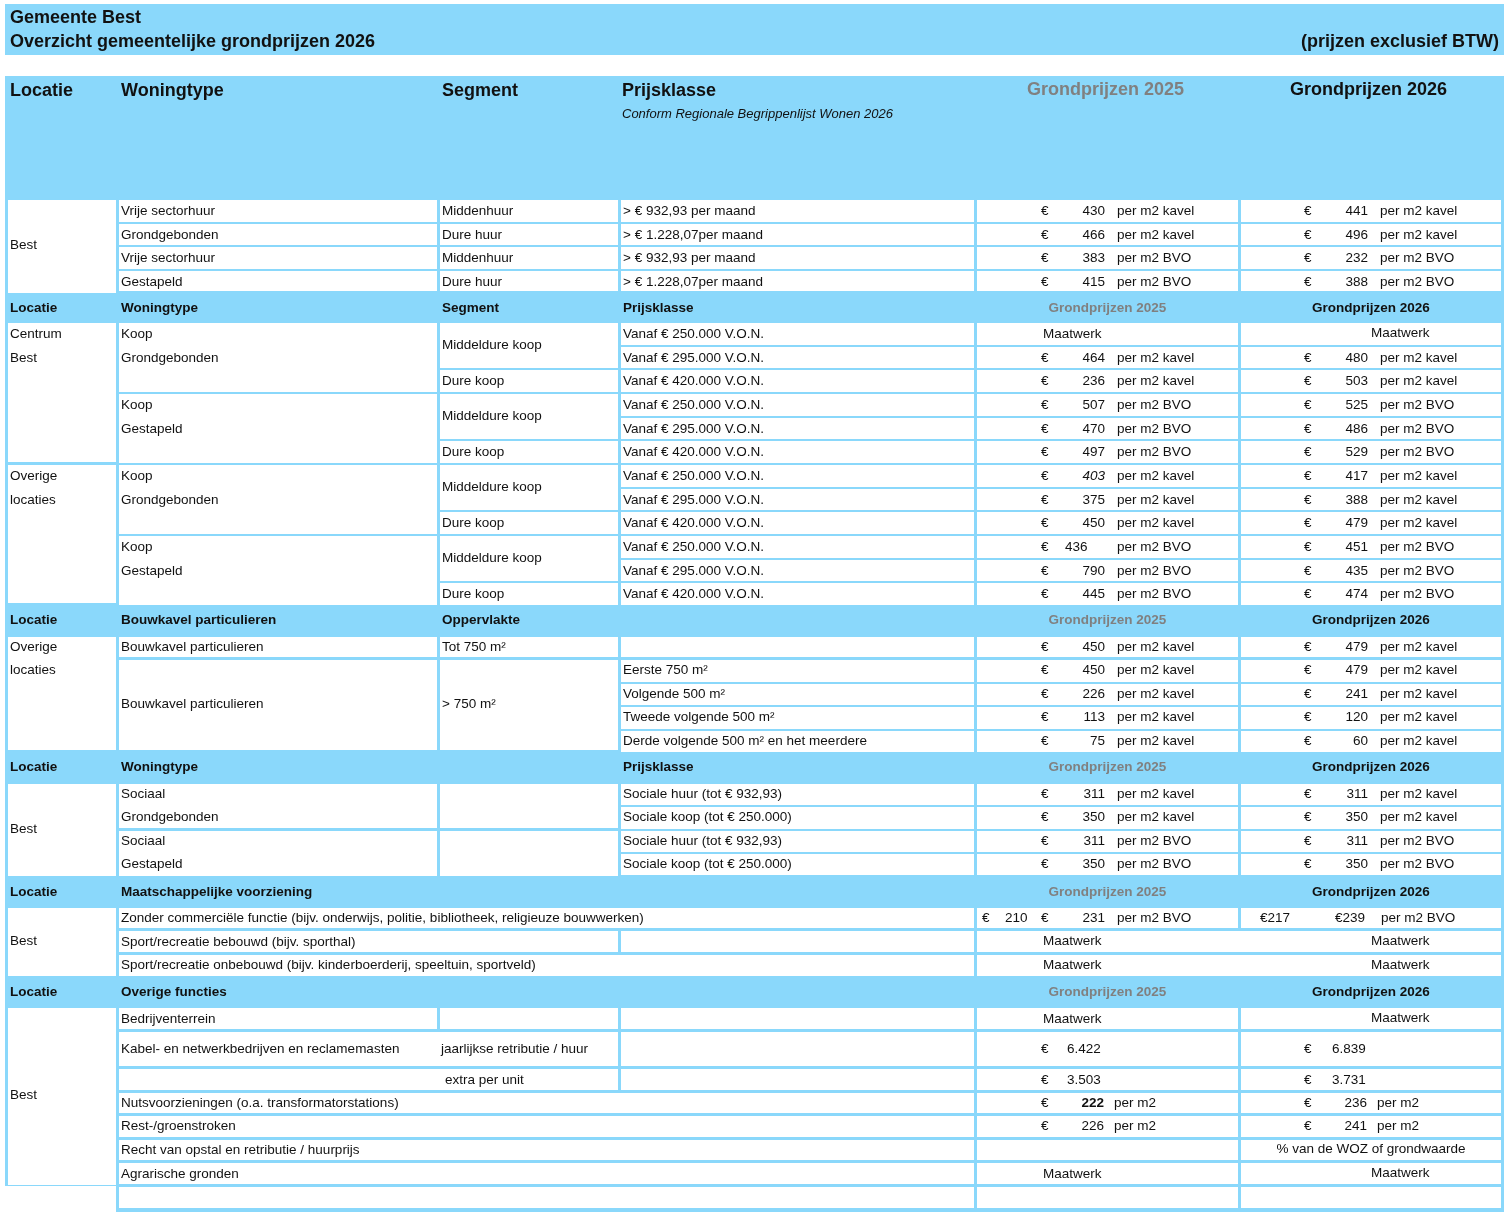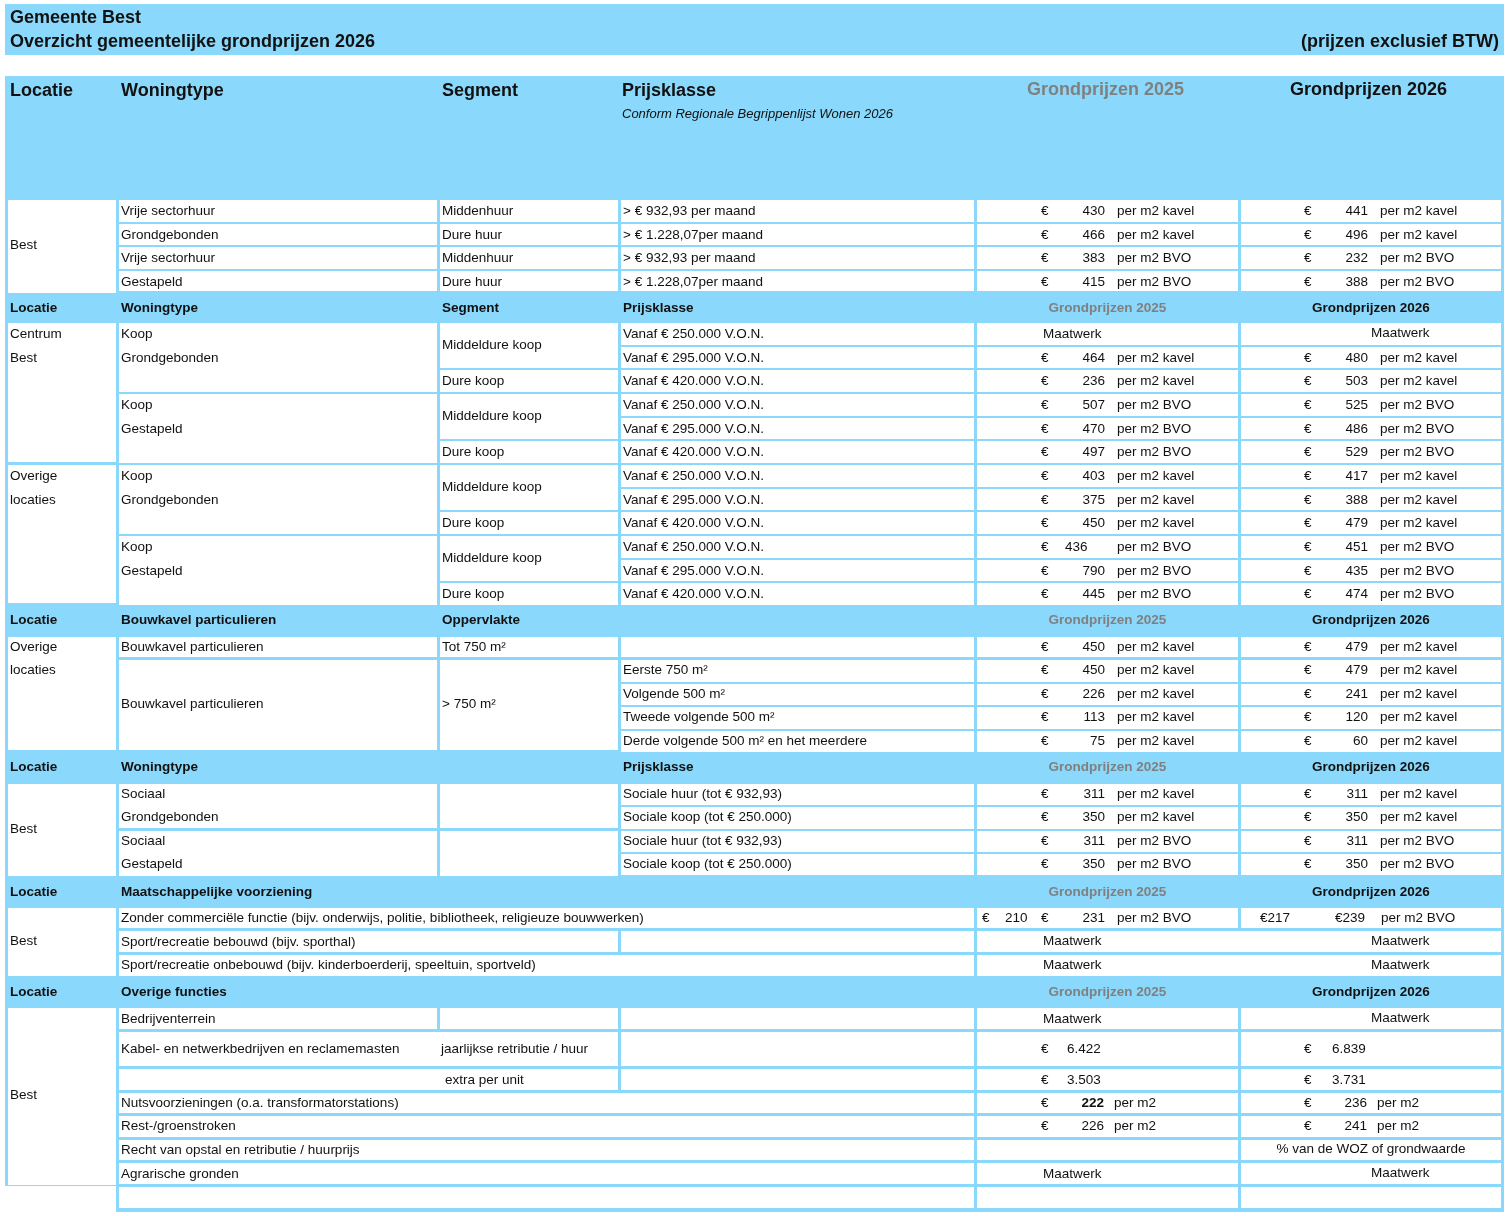--- a/index.html
+++ b/index.html
@@ -181,21 +181,21 @@
     <div class="t" style="left: 121px; top: 492px;">Grondgebonden</div>
     <div class="cell" style="left: 440px; top: 465px; width: 178px; height: 45px;"></div>
     <div class="t" style="left: 442px; top: 479px;">Middeldure koop</div>
     <div class="cell" style="left: 440px; top: 512px; width: 178px; height: 22px;"></div>
     <div class="t" style="left: 442px; top: 515px;">Dure koop</div>
     <div class="cell" style="left: 621px; top: 465px; width: 353px; height: 22px;"></div>
     <div class="t" style="left: 623px; top: 468px;">Vanaf € 250.000 V.O.N.</div>
     <div class="cell" style="left: 977px; top: 465px; width: 261px; height: 22px;"></div>
     <div class="cell" style="left: 1241px; top: 465px; width: 260px; height: 22px;"></div>
     <div class="t" style="left: 1041px; top: 468px;">€</div>
-    <div class="t" style="left: 1065px; top: 468px; width: 40px; text-align: right;">403</div>
+    <div class="t" style="left: 1065px; top: 468px; width: 40px; text-align: right; font-style: italic;">403</div>
     <div class="t" style="left: 1117px; top: 468px;">per m2 kavel</div>
     <div class="t" style="left: 1304px; top: 468px;">€</div>
     <div class="t" style="left: 1328px; top: 468px; width: 40px; text-align: right;">417</div>
     <div class="t" style="left: 1380px; top: 468px;">per m2 kavel</div>
     <div class="cell" style="left: 621px; top: 489px; width: 353px; height: 21px;"></div>
     <div class="t" style="left: 623px; top: 492px;">Vanaf € 295.000 V.O.N.</div>
     <div class="cell" style="left: 977px; top: 489px; width: 261px; height: 21px;"></div>
     <div class="cell" style="left: 1241px; top: 489px; width: 260px; height: 21px;"></div>
     <div class="t" style="left: 1041px; top: 492px;">€</div>
     <div class="t" style="left: 1065px; top: 492px; width: 40px; text-align: right;">375</div>

